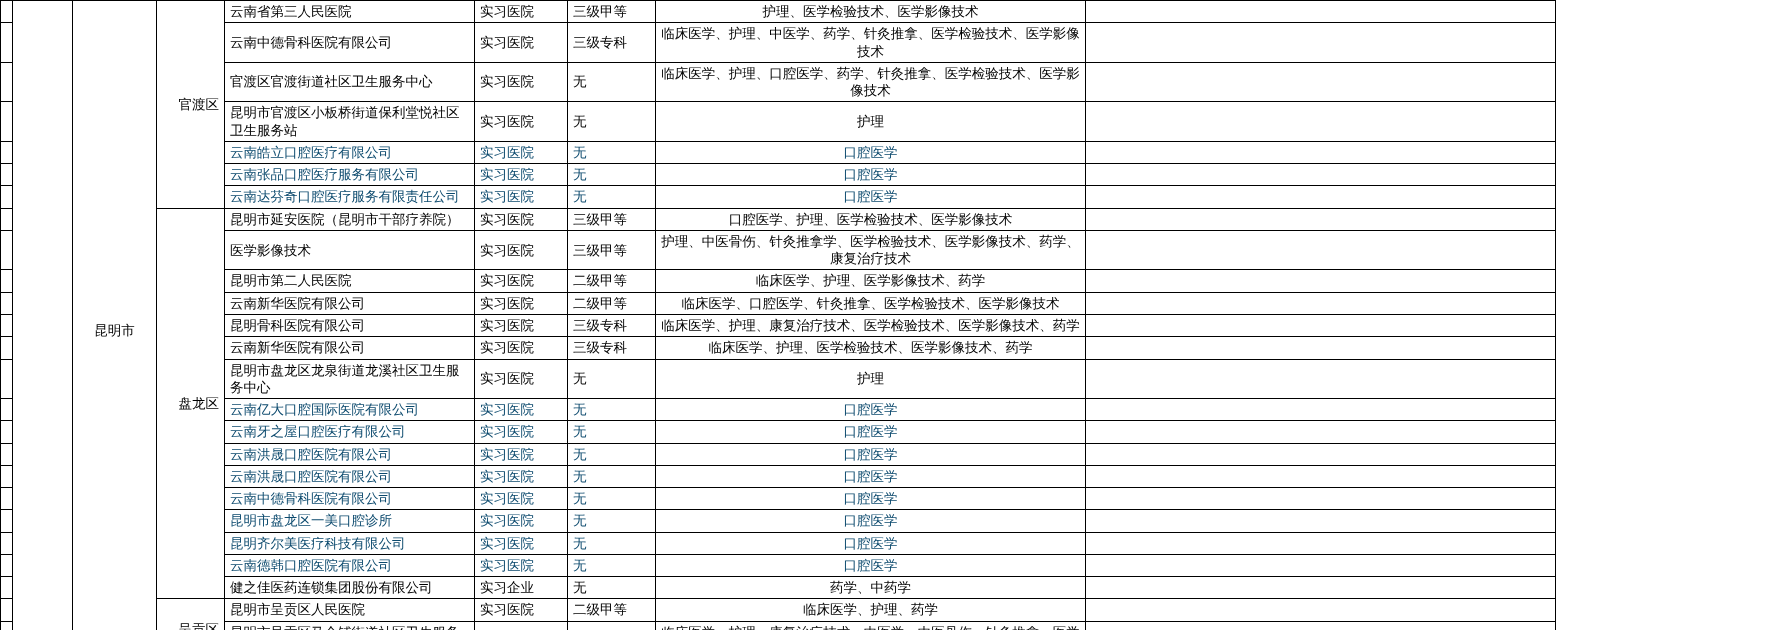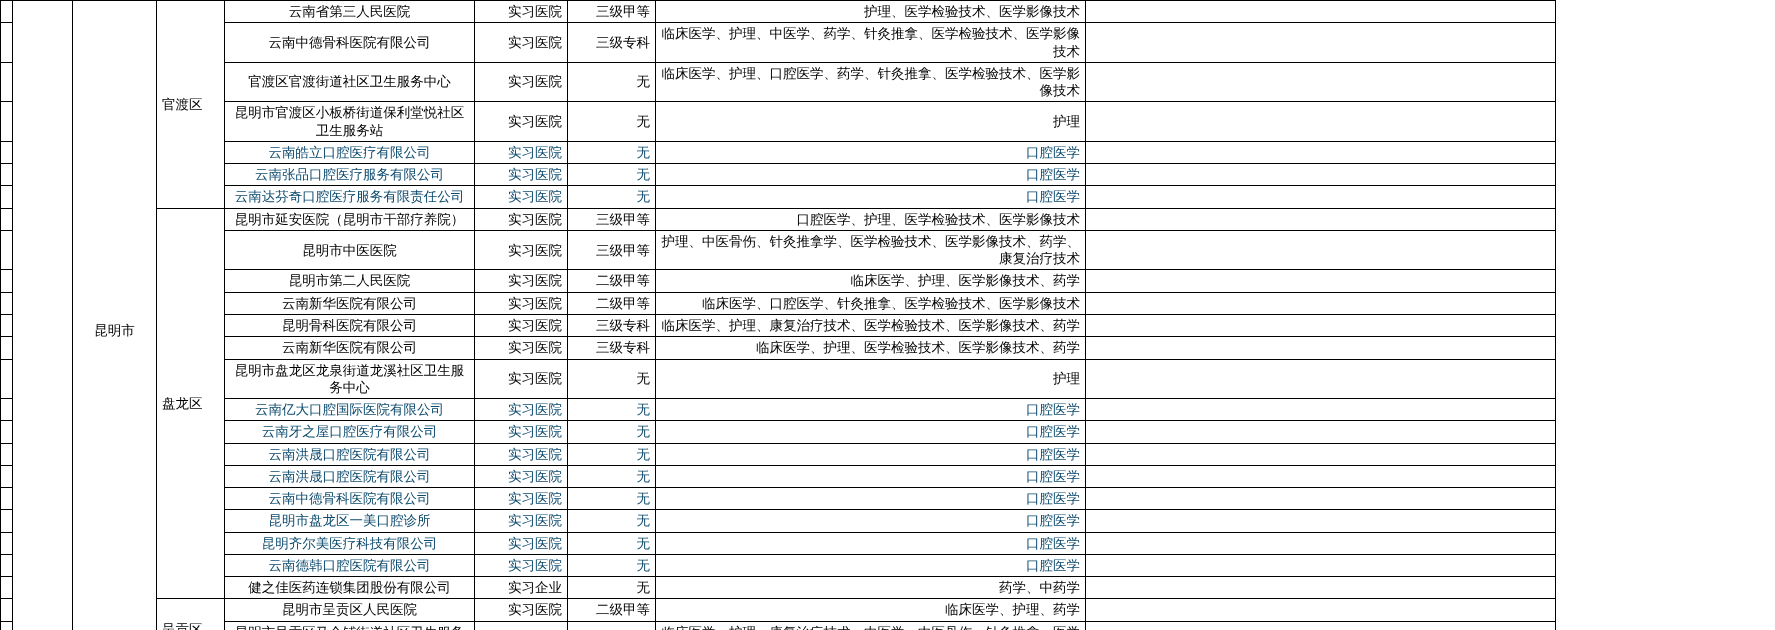--- a/index.html
+++ b/index.html
@@ -33,32 +33,32 @@
     line-height: 1.28;
     font-size: 13.5px;
     word-break: break-all;
   }
   td.c-left-pad { border: none; }
   .city-cell {
     text-align: center;
     font-size: 15px;
   }
   .district-cell {
+    text-align: right;
+    font-size: 14px;
+  }
+  .name-cell {
     text-align: left;
-    font-size: 14px;
-  }
-  .name-cell {
+    margin-left: 13px;
+  }
+  .type-cell, .level-cell {
+    text-align: left;
+  }
+  .major-cell {
     text-align: center;
-    margin-left: 13px;
-  }
-  .type-cell, .level-cell {
-    text-align: right;
-  }
-  .major-cell {
-    text-align: right;
   }
   .note-cell { }
   .blue {
     color: #0c4a6e;
   }
 </style>
 </head>
 <body>
 
 <div class="sheet">
@@ -138,21 +138,21 @@
           <td class="c-left-pad"></td>
           <td class="district-cell" rowspan="16">盘龙区</td>
           <td class="name-cell">昆明市延安医院（昆明市干部疗养院）</td>
           <td class="type-cell">实习医院</td>
           <td class="level-cell">三级甲等</td>
           <td class="major-cell">口腔医学、护理、医学检验技术、医学影像技术</td>
           <td class="note-cell"></td>
         </tr>
         <tr>
           <td class="c-left-pad"></td>
-          <td class="name-cell">昆明市中医医院</td>
+          <td class="name-cell">医学影像技术</td>
           <td class="type-cell">实习医院</td>
           <td class="level-cell">三级甲等</td>
           <td class="major-cell">护理、中医骨伤、针灸推拿学、医学检验技术、医学影像技术、药学、康复治疗技术</td>
           <td class="note-cell"></td>
         </tr>
         <tr>
           <td class="c-left-pad"></td>
           <td class="name-cell">昆明市第二人民医院</td>
           <td class="type-cell">实习医院</td>
           <td class="level-cell">二级甲等</td>

